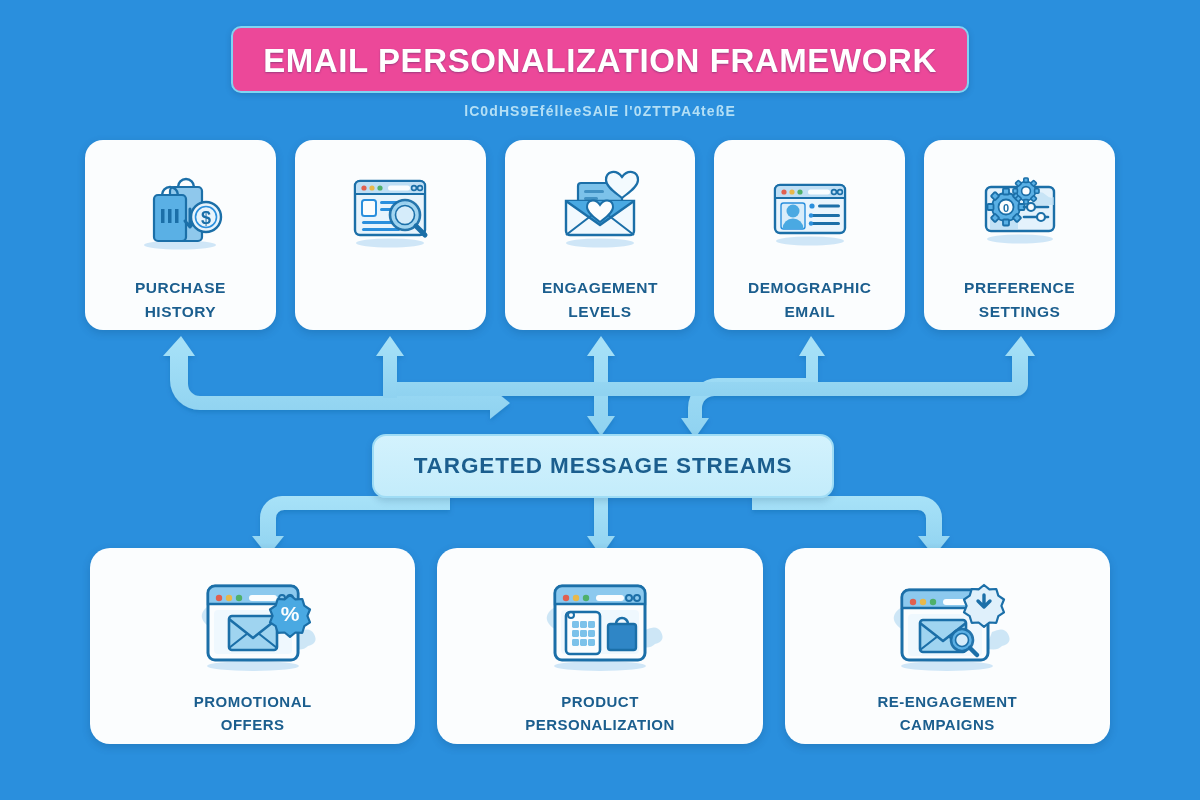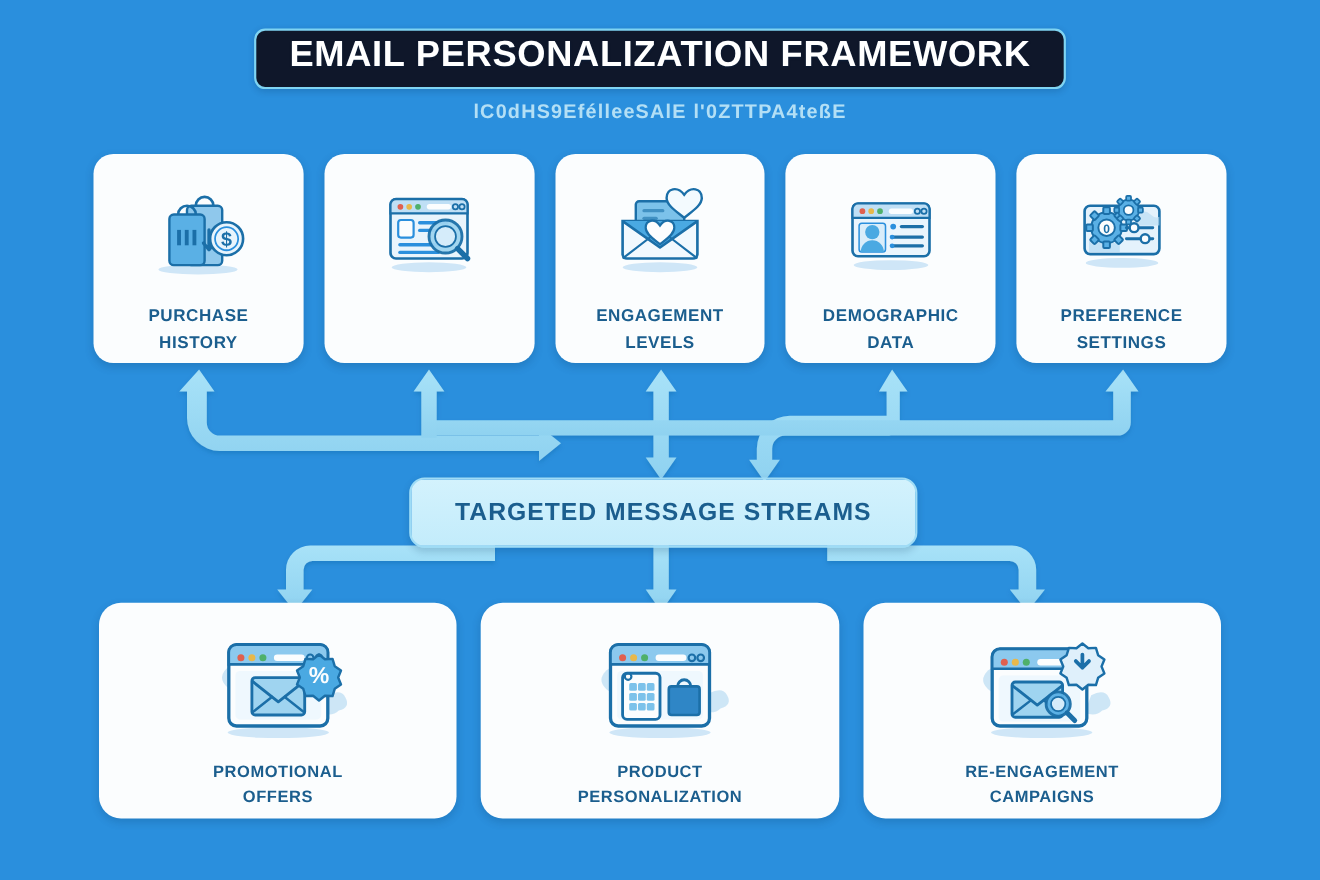--- a/index.html
+++ b/index.html
@@ -7,32 +7,32 @@
     width:1200px;height:800px;overflow:hidden;
     background:#2a8fdd;
     font-family:"Liberation Sans", sans-serif;
     position:relative;
   }
   .stage{position:absolute;inset:0;}
 
   
   .title-wrap{position:absolute;left:0;right:0;top:26px;display:flex;flex-direction:column;align-items:center;}
   .title-box{
-    background:#0f172a;
+    background:#ec4899;
     border:2px solid #7fd4f2;
     border-radius:10px;
-    padding:2px 30px 11px 30px;
+    padding:14px 30px 11px 30px;
     box-shadow:0 2px 6px rgba(0,40,80,.18);
   }
   .title-box .t{
     color:#ffffff;font-size:33px;font-weight:bold;letter-spacing:.6px;
     text-shadow:0 1px 2px rgba(0,40,80,.35);white-space:nowrap;
   }
   .subtitle{
-    margin-top:10px;color:#bfe6f8;font-size:18px;letter-spacing:1.1px;
+    margin-top:10px;color:#bfe6f8;font-size:14px;letter-spacing:1.1px;
     opacity:.92;font-weight:600;white-space:nowrap;
     filter:blur(.35px);
   }
 
   
   .row{position:absolute;display:flex;}
   .row-top{left:85px;top:140px;width:1030px;height:190px;gap:19px;}
   .row-bottom{left:90px;top:548px;width:1020px;height:196px;gap:22px;}
 
   .card{
@@ -213,21 +213,21 @@
           <circle cx="50" cy="37" r="2.6" fill="#2a8fdd"></circle>
           <rect x="56" y="35.5" width="22" height="3" rx="1.5" fill="#1b6fa8"></rect>
           <rect x="48" y="45" width="30" height="3" rx="1.5" fill="#1b6fa8"></rect>
           <rect x="48" y="53" width="30" height="3" rx="1.5" fill="#1b6fa8"></rect>
           <circle cx="49" cy="46.5" r="2.2" fill="#2a8fdd"></circle>
           <circle cx="49" cy="54.5" r="2.2" fill="#2a8fdd"></circle>
         </svg>
       </div>
       <div class="card-label">
         <span>DEMOGRAPHIC</span><br>
-        <span>DATA</span>
+        <span>EMAIL</span>
       </div>
     </div>
 
     <div class="card">
       <div class="icon-box">
         <svg width="96" height="84" viewBox="0 0 96 84">
           <ellipse cx="48" cy="70" rx="33" ry="4.5" fill="#cfe6f7"></ellipse>
           <rect x="14" y="18" width="68" height="44" rx="5" fill="#e4f2fc" stroke="#1b6fa8" stroke-width="2.4"></rect>
           <path d="M18 50 q8 -10 16 -2 q6 6 12 2 v10 h-28 z" fill="#bcdef4" opacity=".85"></path>
           <path d="M60 26 q8 -6 14 0 q4 4 8 2 v8 h-22 z" fill="#bcdef4" opacity=".7"></path>

